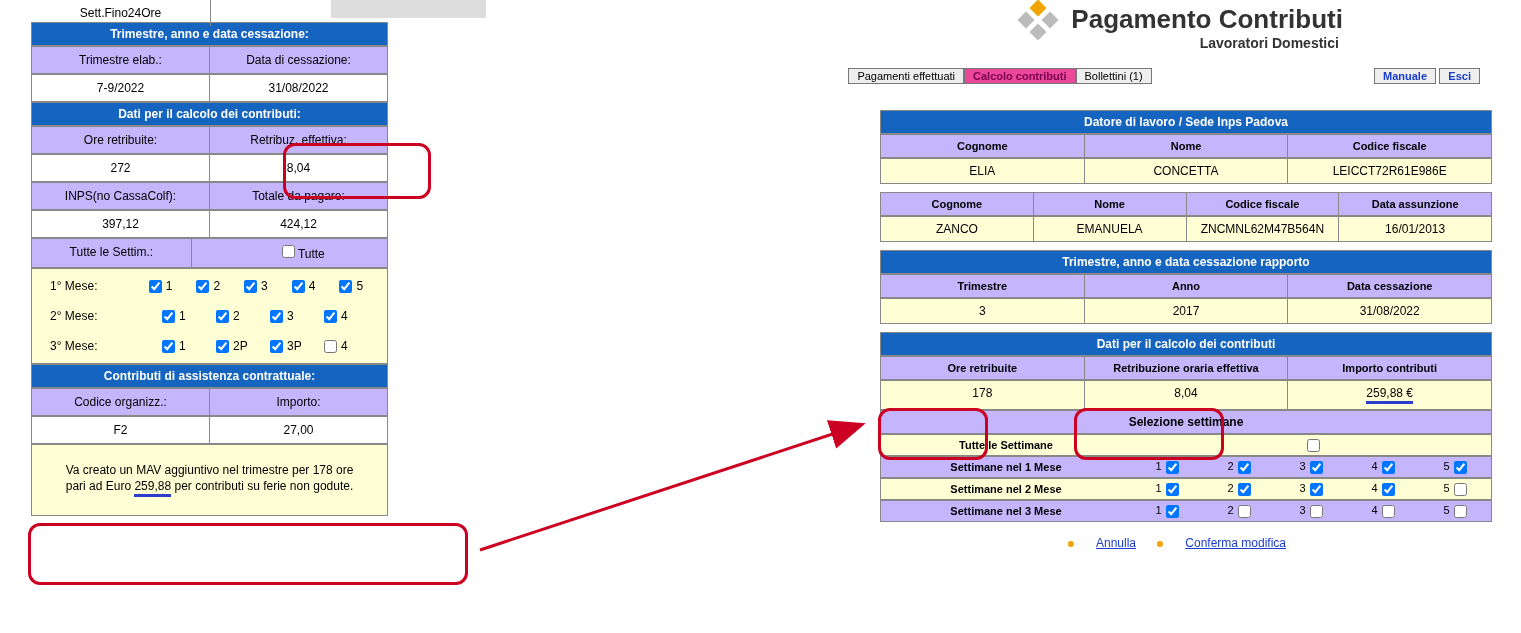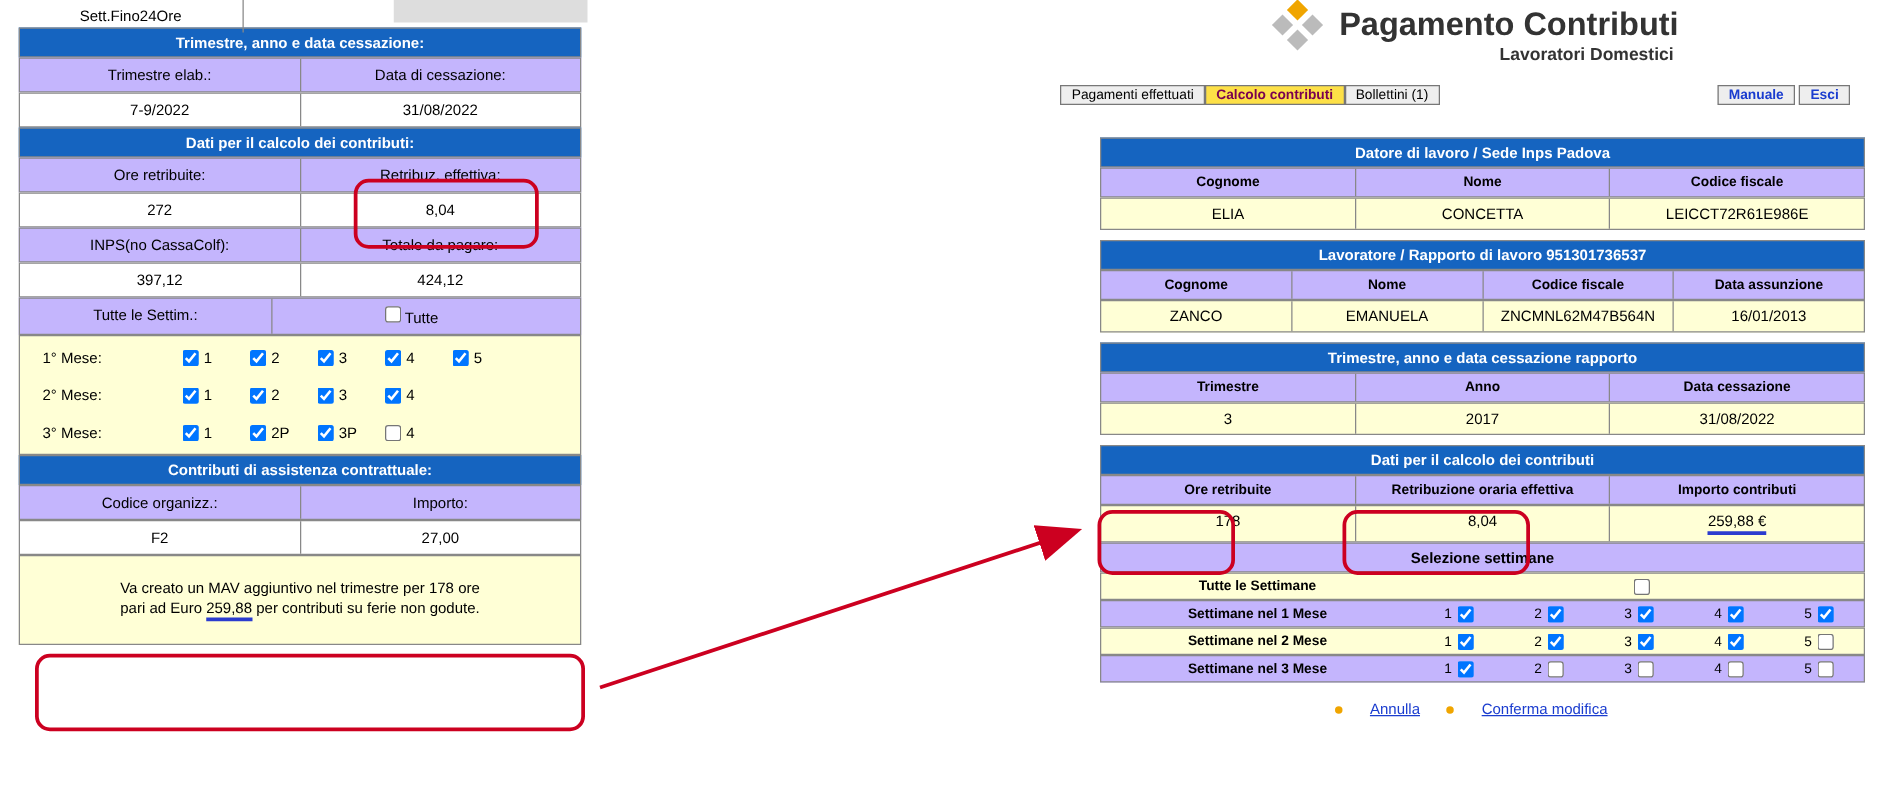--- a/index.html
+++ b/index.html
@@ -1,30 +1,30 @@
 <!DOCTYPE html>
 <html><head>
 <meta charset="utf-8">
 <style>
 *{box-sizing:border-box;margin:0;padding:0}
 body{font-family:Arial,Helvetica,sans-serif;font-size:12px;color:#000;background:#fff;width:1521px;height:633px;position:relative;overflow:hidden}
-.left-panel{position:absolute;left:15px;top:0;width:450px}
+.left-panel{position:absolute;left:31px;top:0;width:357px}
 .right-panel{position:absolute;left:490px;top:0;width:1020px}
 .blue-hdr{background:#1564c0;color:#fff;font-weight:bold;text-align:center;padding:4px 0;border:1px solid #888}
 .yellow-row{background:#c4b5fd;border:1px solid #888}
 .light-row{background:#ffffd6;border:1px solid #888}
 .white-row{background:#fff;border:1px solid #888}
 .row{display:flex}
 .cell{flex:1;text-align:center;padding:5px 3px;border-right:1px solid #888}
 .cell:last-child{border-right:none}
 .left-panel .cell{padding:6px 3px}
 .left-panel .lbl{font-size:12px}
 .tab-bar{text-align:center;margin-top:68px}
 .tab{display:inline-block;padding:1px 8px;border:1px solid #777;background:#eee;font-size:11px;margin:0;cursor:pointer}
-.tab.active{background:#fde047;color:#7a0050;font-weight:bold}
+.tab.active{background:#ec4899;color:#7a0050;font-weight:bold}
 .side-links{display:inline-block;position:absolute;right:30px;top:68px}
 .side-link{display:inline-block;padding:1px 8px;border:1px solid #777;background:#eee;font-size:11px;color:#1a3ccf;font-weight:bold;cursor:pointer}
 .logo-block{position:absolute;left:520px;top:0;text-align:left}
 .logo-title{font-size:26px;font-weight:bold;color:#333}
 .logo-sub{font-size:14px;font-weight:bold;color:#333;text-align:right;padding-right:4px}
 .logo-diamond{display:inline-block;vertical-align:middle;margin-right:6px}
 .right-tables{position:absolute;left:390px;top:110px;width:612px}
 .right-tables .blue-hdr{font-size:12px}
 .right-tables .yellow-row .cell{font-weight:bold;font-size:11px}
 .check-grid{display:flex;padding:4px 0}
@@ -200,21 +200,20 @@
       <div class="cell">Nome</div>
       <div class="cell">Codice fiscale</div>
     </div>
     <div class="row light-row">
       <div class="cell">ELIA</div>
       <div class="cell">CONCETTA</div>
       <div class="cell">LEICCT72R61E986E</div>
     </div>
     <div style="height:8px"></div>
 
-    <div class="blue-hdr">Lavoratore / Rapporto di lavoro 951301736537</div>
     <div class="row yellow-row">
       <div class="cell">Cognome</div>
       <div class="cell">Nome</div>
       <div class="cell">Codice fiscale</div>
       <div class="cell">Data assunzione</div>
     </div>
     <div class="row light-row">
       <div class="cell">ZANCO</div>
       <div class="cell">EMANUELA</div>
       <div class="cell">ZNCMNL62M47B564N</div>

